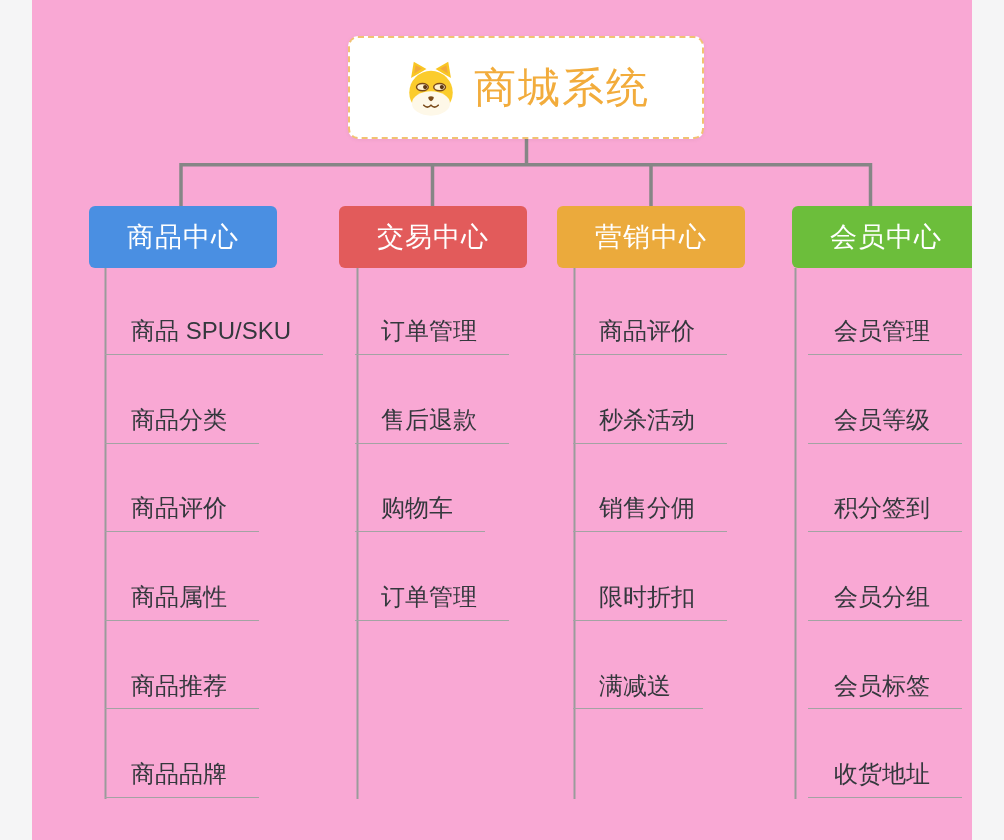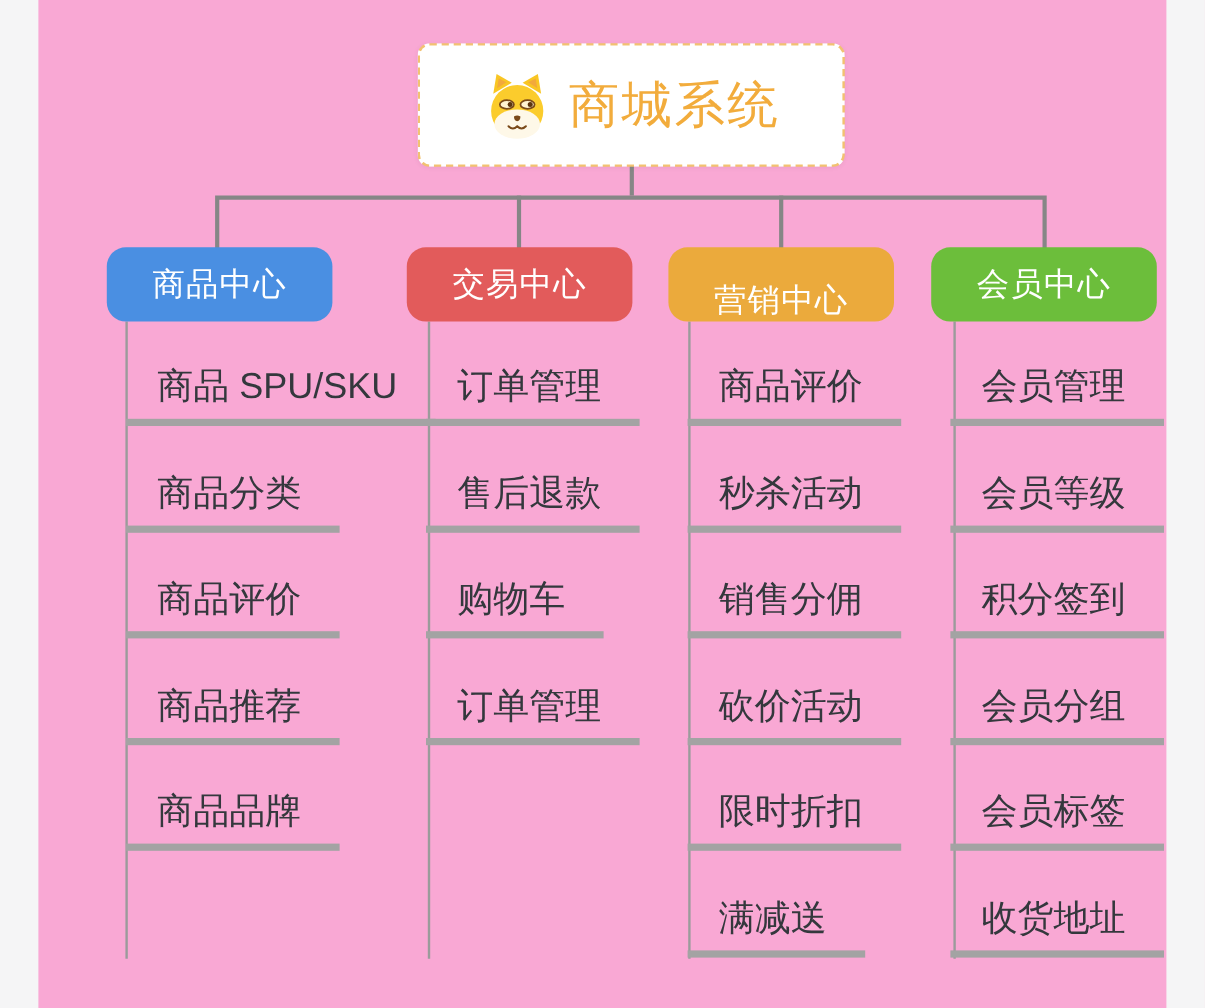--- a/index.html
+++ b/index.html
@@ -24,35 +24,35 @@
     box-shadow:0 1px 4px rgba(0,0,0,0.05);
   }
   .root-title{
     font-size:42px;letter-spacing:2px;color:#f2ac3c;line-height:1;
     white-space:nowrap;
   }
   .dog-icon{width:58px;height:58px;flex:0 0 auto;}
 
   
   .branch{position:absolute;top:206px;width:188px;}
-  .b1{left:57px;} .b2{left:307px;} .b3{left:525px;} .b4{left:744px;}
+  .b1{left:57px;} .b2{left:307px;} .b3{left:525px;} .b4{left:760px;}
   .branch-header{
-    height:62px;border-radius:16px;
+    height:62px;border-radius:6px;
     display:flex;align-items:center;justify-content:center;
     color:#ffffff;font-size:27px;letter-spacing:1px;
     cursor:default;
   }
   .leaves{position:absolute;left:16px;top:63px;width:max-content;}
   .slot{height:88.6px;display:flex;align-items:flex-end;}
   .slot:first-child{height:86px;}
   .leaf{
     display:inline-block;white-space:nowrap;
-    font-size:30px;color:#34383d;line-height:1.2;
+    font-size:24px;color:#34383d;line-height:1.2;
     padding:0 32px 8px 26px;
-    border-bottom:6px solid #a3a3a3;
+    border-bottom:1px solid #a3a3a3;
   }
 </style>
 </head>
 <body>
 
 <div class="canvas">
 
   <svg class="wires" width="1004" height="840" viewBox="0 0 1004 840" aria-hidden="true">
     <g stroke="#868686" stroke-width="3.5" fill="none">
       <path d="M494.5 138 V163"></path>
@@ -94,20 +94,23 @@
       <div class="slot">
           <span class="leaf">商品 SPU/SKU</span>
         </div>
       <div class="slot">
           <span class="leaf">商品分类</span>
         </div>
       <div class="slot">
           <span class="leaf">商品评价</span>
         </div>
       <div class="slot">
+          <span class="leaf">商品属性</span>
+        </div>
+      <div class="slot">
           <span class="leaf">商品推荐</span>
         </div>
       <div class="slot">
           <span class="leaf">商品品牌</span>
         </div>
     </div>
   </div>
 
   <div class="branch b2">
     <div class="branch-header" style="background-color: rgb(226, 91, 91);">
@@ -123,35 +126,32 @@
       <div class="slot">
           <span class="leaf">购物车</span>
         </div>
       <div class="slot">
           <span class="leaf">订单管理</span>
         </div>
     </div>
   </div>
 
   <div class="branch b3">
-    <div class="branch-header" style="background-color: rgb(235, 170, 60); align-items: flex-end;">
+    <div class="branch-header" style="background-color: rgb(235, 170, 60);">
       <span>营销中心</span>
     </div>
     <div class="leaves">
       <div class="slot">
           <span class="leaf">商品评价</span>
         </div>
       <div class="slot">
           <span class="leaf">秒杀活动</span>
         </div>
       <div class="slot">
           <span class="leaf">销售分佣</span>
-        </div>
-      <div class="slot">
-          <span class="leaf">砍价活动</span>
         </div>
       <div class="slot">
           <span class="leaf">限时折扣</span>
         </div>
       <div class="slot">
           <span class="leaf">满减送</span>
         </div>
     </div>
   </div>
 

